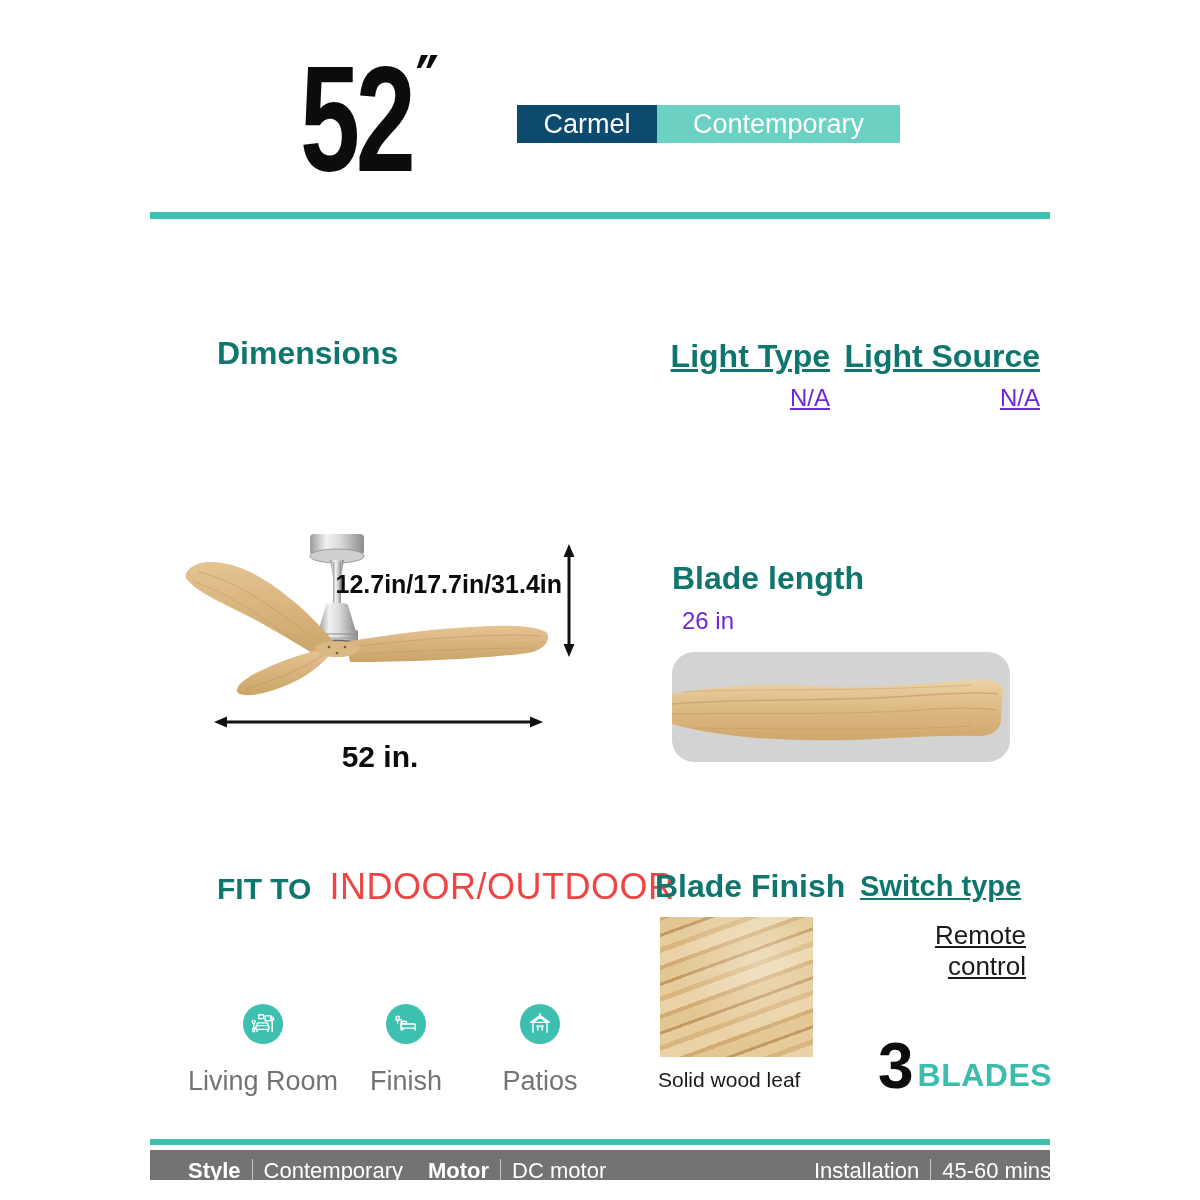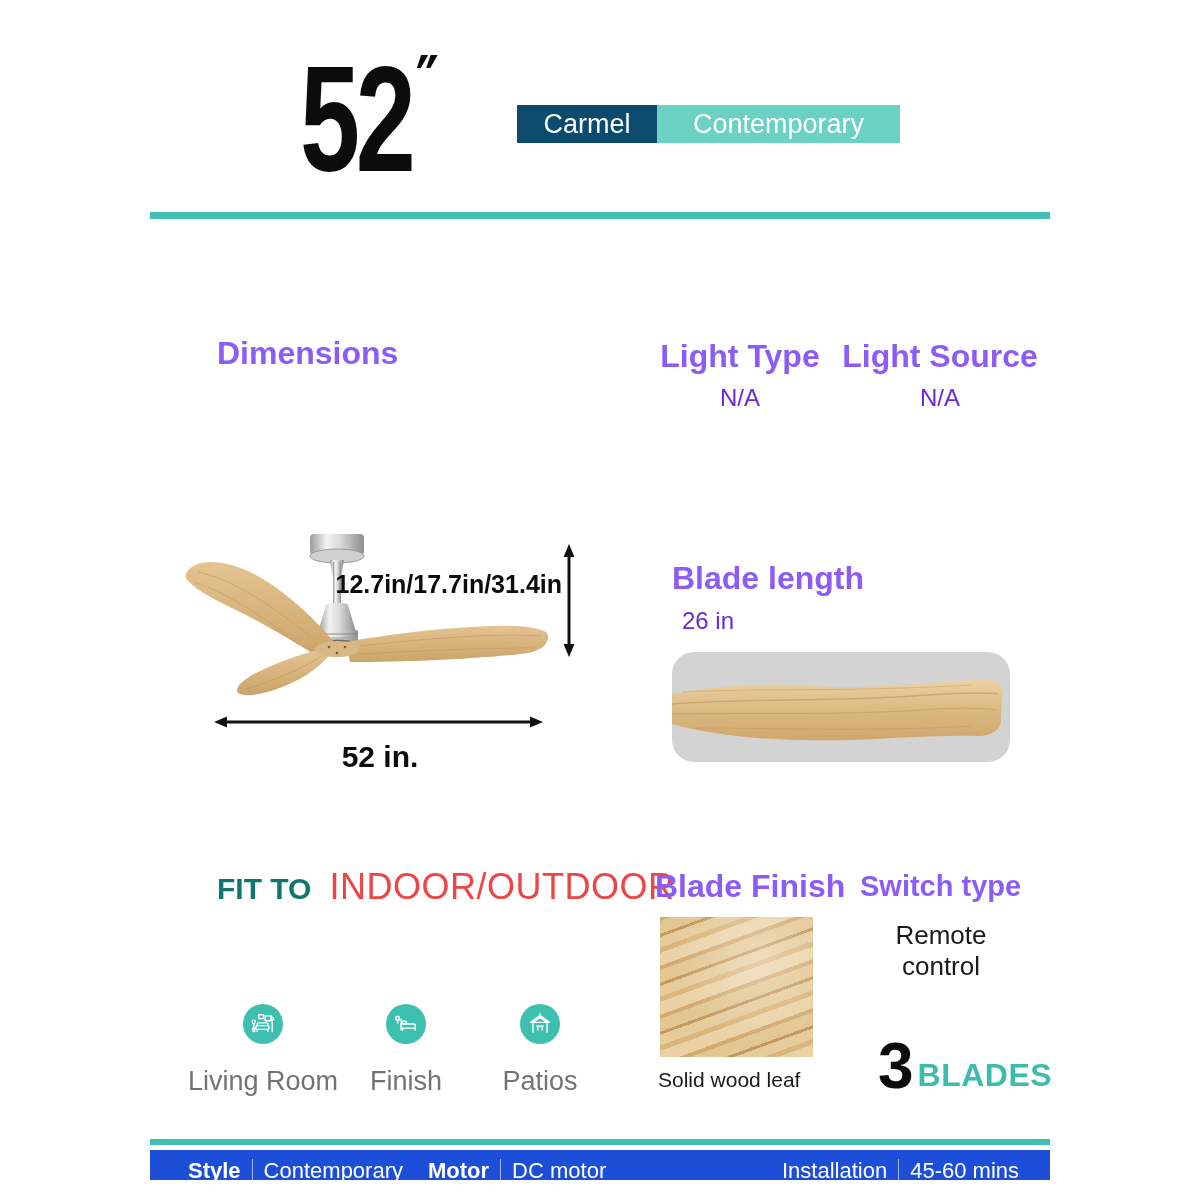--- a/index.html
+++ b/index.html
@@ -8,23 +8,23 @@
   .abs { position:absolute; }
 
   
   .size-num { font-size:150px; font-weight:800; line-height:1; letter-spacing:-6px; color:#0c0c0c; transform:scaleX(.72); transform-origin:left top; white-space:nowrap; }
   .size-num .inch { font-size:72px; font-weight:800; vertical-align:top; line-height:1; letter-spacing:0; margin-left:6px; position:relative; top:2px; font-family:"DejaVu Sans", sans-serif; }
   .badge { display:flex; height:38px; font-size:27px; color:#fff; }
   .badge .seg1 { background:#0c4a6e; width:140px; display:flex; align-items:center; justify-content:center; }
   .badge .seg2 { background:#6bd1c2; width:243px; display:flex; align-items:center; justify-content:center; }
   .rule { background:#3fc0b0; }
 
-  .h-teal { color:#8b5cf6; font-weight:bold; font-size:32px; white-space:nowrap; }
+  .h-teal { color:#0f766e; font-weight:bold; font-size:32px; white-space:nowrap; }
   .val { color:#6d28d9; font-size:24px; }
-  .ctr { text-align:center; }
+  .ctr { text-align:right;text-decoration:underline; }
 
   .dim-text { font-size:25px; font-weight:bold; text-align:right; white-space:nowrap; color:#0c0c0c; }
   .w52 { font-size:30px; font-weight:bold; text-align:center; color:#0c0c0c; }
 
   .gray-box { width:338px; height:110px; background:#d3d3d3; border-radius:22px; overflow:hidden; }
 
   .fit-row { display:flex; align-items:baseline; gap:18px; white-space:nowrap; }
   .fit-label { color:#0f766e; font-weight:bold; font-size:30px; }
   .fit-value { color:#ef4444; font-size:36px; letter-spacing:.5px; }
 
@@ -42,21 +42,21 @@
         #c49a63 27px, #c49a63 30px,
         #e3c793 30px, #e3c793 42px,
         #d2ab72 42px, #d2ab72 46px);
   }
   .caption { font-size:21px; color:#1a1a1a; }
 
   .blades-row { display:flex; align-items:flex-end; gap:4px; }
   .blades-row .count { font-size:64px; font-weight:800; line-height:.88; color:#0c0c0c; }
   .blades-row .blabel { font-size:32px; font-weight:bold; color:#3cbcac; letter-spacing:.5px; line-height:1; padding-bottom:3px; }
 
-  .footer-bar { background:#1d4ed8; width:900px; height:30px; }
+  .footer-bar { background:#737373; width:900px; height:30px; }
   .f-item { position:absolute; top:0; height:41px; display:flex; align-items:center; gap:11px; color:#fff; font-size:22px; white-space:nowrap; }
   .f-item .lab { font-weight:bold; }
   .f-item .sep { width:1px; height:24px; background:rgba(255,255,255,.6); }
 
   svg { display:block; }
 </style>
 </head>
 <body>
 
 <div class="abs" style="left:300px; top:44px;">
@@ -231,18 +231,18 @@
   <div class="f-item" style="left:38px;">
     <span class="lab">Style</span>
     <span class="sep"></span>
     <span>Contemporary</span>
   </div>
   <div class="f-item" style="left:278px;">
     <span class="lab">Motor</span>
     <span class="sep"></span>
     <span>DC motor</span>
   </div>
-  <div class="f-item" style="left:632px;">
+  <div class="f-item" style="left:664px;">
     <span>Installation</span>
     <span class="sep"></span>
     <span>45-60 mins</span>
   </div>
 </div>
 
 </body></html>

